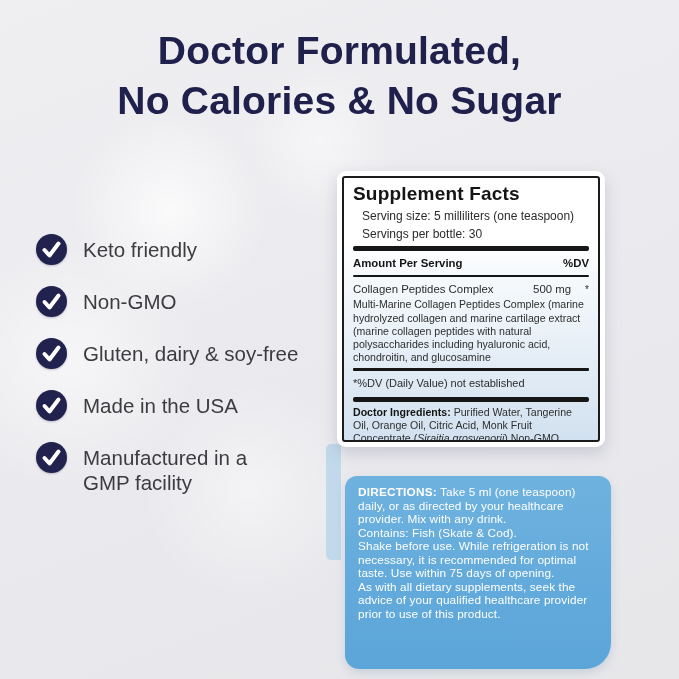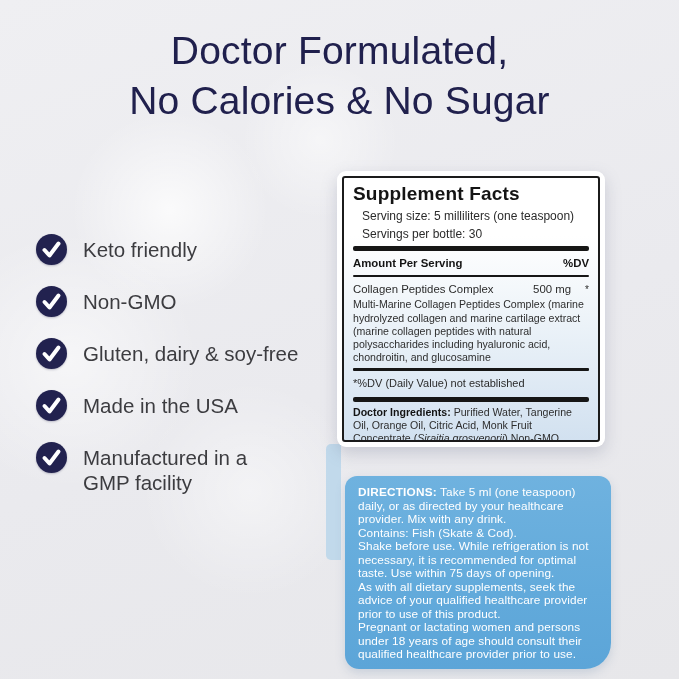--- a/index.html
+++ b/index.html
@@ -16,21 +16,21 @@
   .bokeh.b2{left:-60px;top:230px;width:260px;height:260px;
     background:radial-gradient(circle,rgba(255,255,255,.55) 0%,rgba(255,255,255,0) 70%);}
   .bokeh.b3{left:140px;top:380px;width:220px;height:220px;
     background:radial-gradient(circle,rgba(255,255,255,.45) 0%,rgba(255,255,255,0) 70%);}
   .bokeh.b4{left:240px;top:60px;width:160px;height:160px;
     background:radial-gradient(circle,rgba(255,255,255,.5) 0%,rgba(255,255,255,0) 70%);}
 
   
   .headline{
     position:absolute;top:26px;left:0;width:679px;text-align:center;
-    color:#20204d;font-weight:normal;font-size:39px;line-height:50px;letter-spacing:.2px;
+    color:#20204d;font-weight:bold;font-size:39px;line-height:50px;letter-spacing:.2px;
   }
 
   
   .benefits{position:absolute;left:36px;top:234px;display:flex;flex-direction:column;gap:21px;justify-content:flex-end;}
   .benefit{display:flex;align-items:flex-start;gap:16px;}
   .check-circle{
     width:31px;height:31px;border-radius:50%;background:#22224f;flex:none;
     display:flex;align-items:center;justify-content:center;
     box-shadow:0 1px 2px rgba(30,30,70,.25);
   }
@@ -167,14 +167,13 @@
       <b>Doctor Ingredients:</b><span> Purified Water, Tangerine Oil, Orange Oil, Citric Acid, Monk Fruit Concentrate (</span><i>Siraitia grosvenorii</i><span>) Non-GMO Sunflower Lecithin, Glycerin, Stevia Leaf Extract (as Glucosylsteviosides), Potassium Sorbate.</span>
     </div>
   </div>
 </div>
 
 <div class="directions-box">
   <p class="dir-p"><b>DIRECTIONS:</b><span> Take 5 ml (one teaspoon) daily, or as directed by your healthcare provider. Mix with any drink.</span></p>
   <p class="dir-p">Contains: Fish (Skate &amp; Cod).</p>
   <p class="dir-p">Shake before use. While refrigeration is not necessary, it is recommended for optimal taste. Use within 75 days of opening.</p>
   <p class="dir-p">As with all dietary supplements, seek the advice of your qualified healthcare provider prior to use of this product.</p>
-  <p class="dir-p">Pregnant or lactating women and persons under 18 years of age should consult their qualified healthcare provider prior to use.</p>
 </div>
 
 </body></html>

